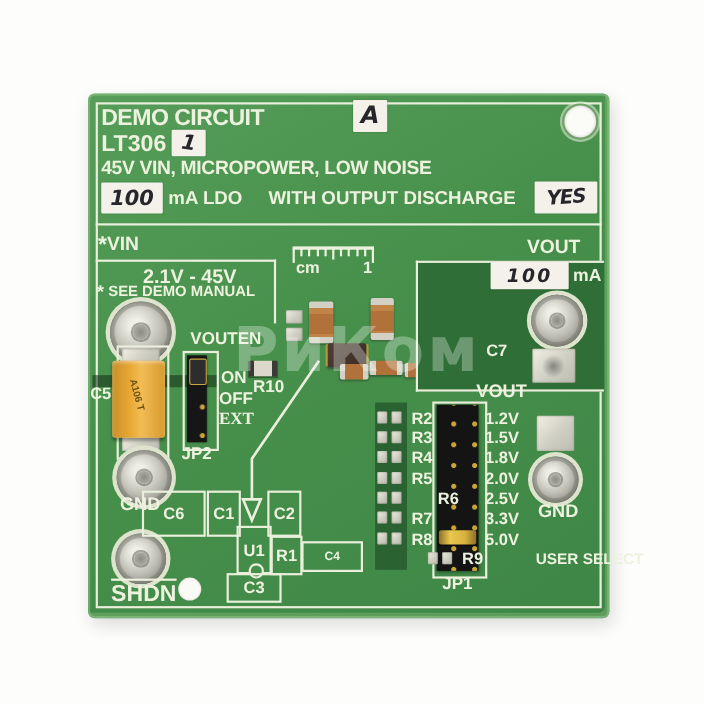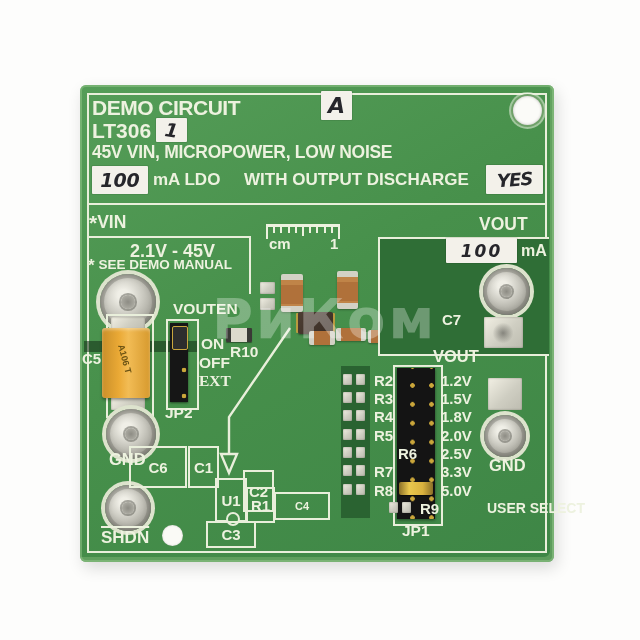--- a/index.html
+++ b/index.html
@@ -74,21 +74,21 @@
     <div class="abs pad" style="left:31px;top:312px;width:34px;height:13px;"></div>
     <div class="abs" style="left:22px;top:243px;width:48px;height:70px;border-radius:3px;
          background:linear-gradient(90deg,#c98f2a,#eaa935 35%,#f2bc55 55%,#d79a2e 100%);box-shadow:0 2px 3px rgba(0,0,0,.35), inset 0 2px 3px rgba(255,255,255,.35);">
       <span class="abs" style="left:8px;top:26px;font-size:9px;color:#6b5213;transform:rotate(75deg);white-space:nowrap;font-weight:bold;">A106 T</span>
     </div>
     <div class="abs silk" style="left:2px;top:266px;font-size:15px;">C5</div>
 
     <div class="abs turret" style="left:26px;top:324px;width:50px;height:50px;"></div>
     <div class="abs silk" style="left:29px;top:366px;font-size:16.5px;">GND</div>
     <div class="abs turret" style="left:25px;top:400px;width:46px;height:46px;"></div>
-    <div class="abs silk" style="left:21px;top:444px;font-size:17px;text-decoration:overline;text-decoration-thickness:2px;">SHDN</div>
+    <div class="abs silk" style="left:21px;top:444px;font-size:21px;text-decoration:overline;text-decoration-thickness:2px;">SHDN</div>
     <div class="abs" style="left:82px;top:440px;width:21px;height:21px;border-radius:50%;background:#fafaf6;box-shadow:inset 0 0 2px rgba(0,0,0,.2);"></div>
 
     <div class="abs" style="left:186px;top:139px;width:74px;height:30px;">
       <div class="abs" style="left:0;top:0;width:74px;height:2.5px;background:#edf2df;"></div>
       <div class="abs" style="left:0;top:2px;width:74px;display:flex;justify-content:space-between;">
         <span class="tick t-l"></span>
           <span class="tick t-s"></span>
           <span class="tick t-s"></span>
           <span class="tick t-s"></span>
           <span class="tick t-s"></span>
@@ -143,21 +143,21 @@
       <polyline points="210,243 149,332 149,369" fill="none" stroke="#e9efdb" stroke-width="2.4"></polyline>
       <path d="M141,369 L157,369 L149,388 Z" fill="none" stroke="#e9efdb" stroke-width="2.4"></path>
     </svg>
 
     <div class="abs fp" style="left:49px;top:361px;width:54px;height:38px;">
       <span class="silk" style="font-size:15px;">C6</span>
       </div>
     <div class="abs fp" style="left:108px;top:361px;width:27px;height:38px;">
       <span class="silk" style="font-size:15px;">C1</span>
       </div>
-    <div class="abs fp" style="left:163px;top:361px;width:27px;height:38px;margin-top:24px;">
+    <div class="abs fp" style="left:163px;top:361px;width:27px;height:38px;">
       <span class="silk" style="font-size:15px;">C2</span>
       </div>
     <div class="abs fp" style="left:135px;top:393px;width:28px;height:40px;">
       <span class="silk" style="font-size:15px;">U1</span>
       <span class="abs" style="left:9px;bottom:-6px;width:10px;height:10px;border-radius:50%;border:2px solid #e9efdb;background:#47904b;"></span>
       </div>
     <div class="abs fp" style="left:166px;top:402px;width:25px;height:32px;">
       <span class="silk" style="font-size:15px;">R1</span>
       </div>
     <div class="abs fp" style="left:194px;top:407px;width:52px;height:24px;">

